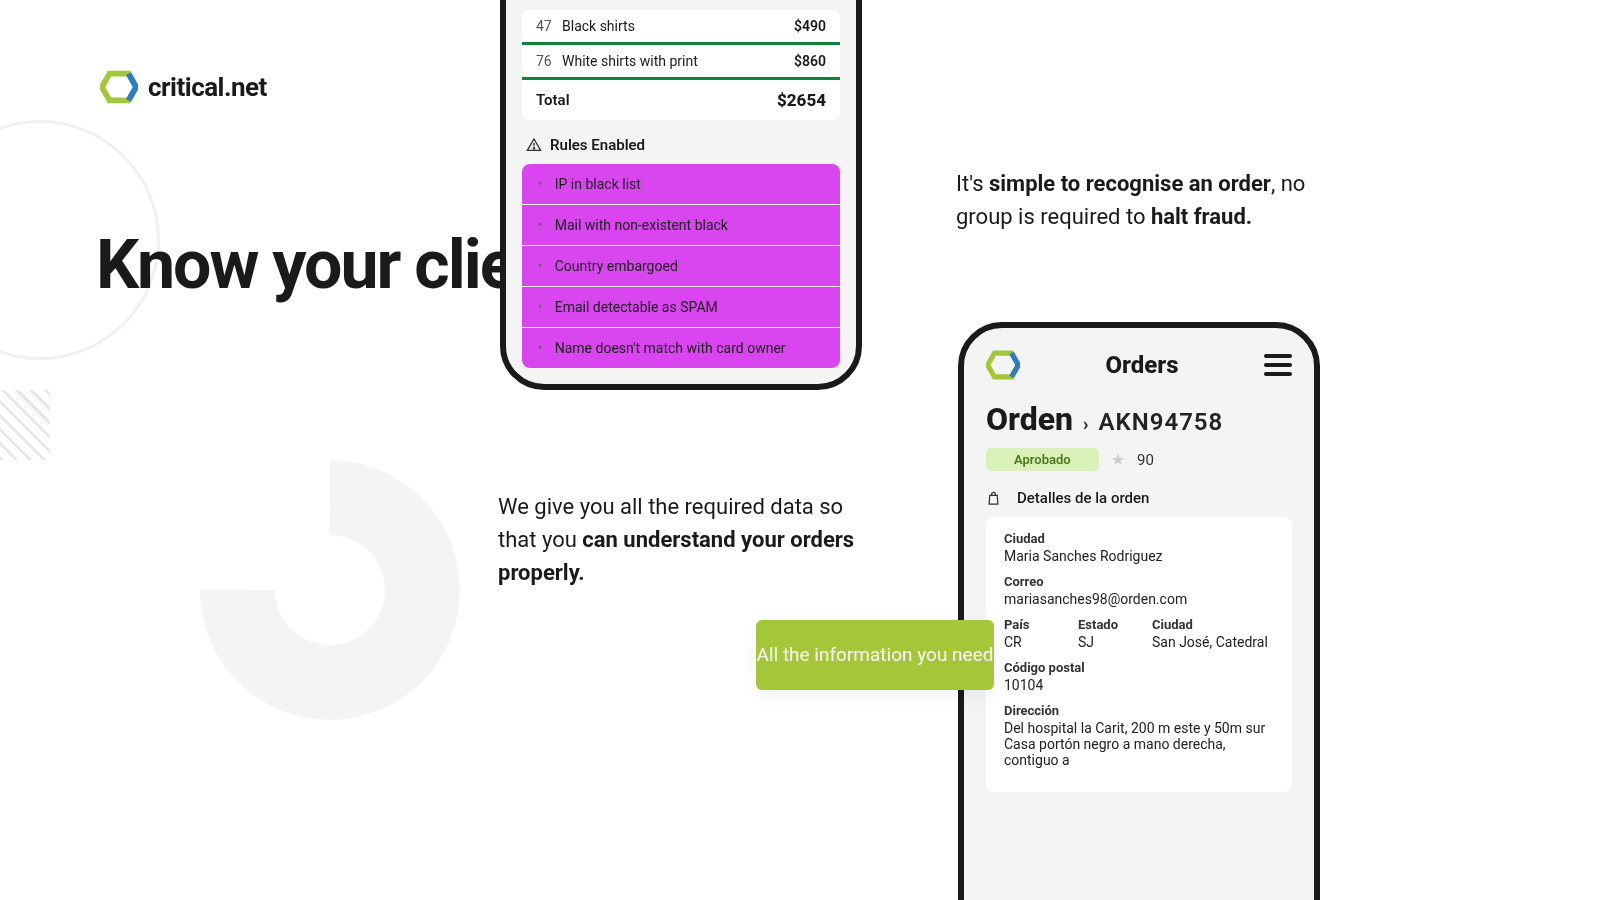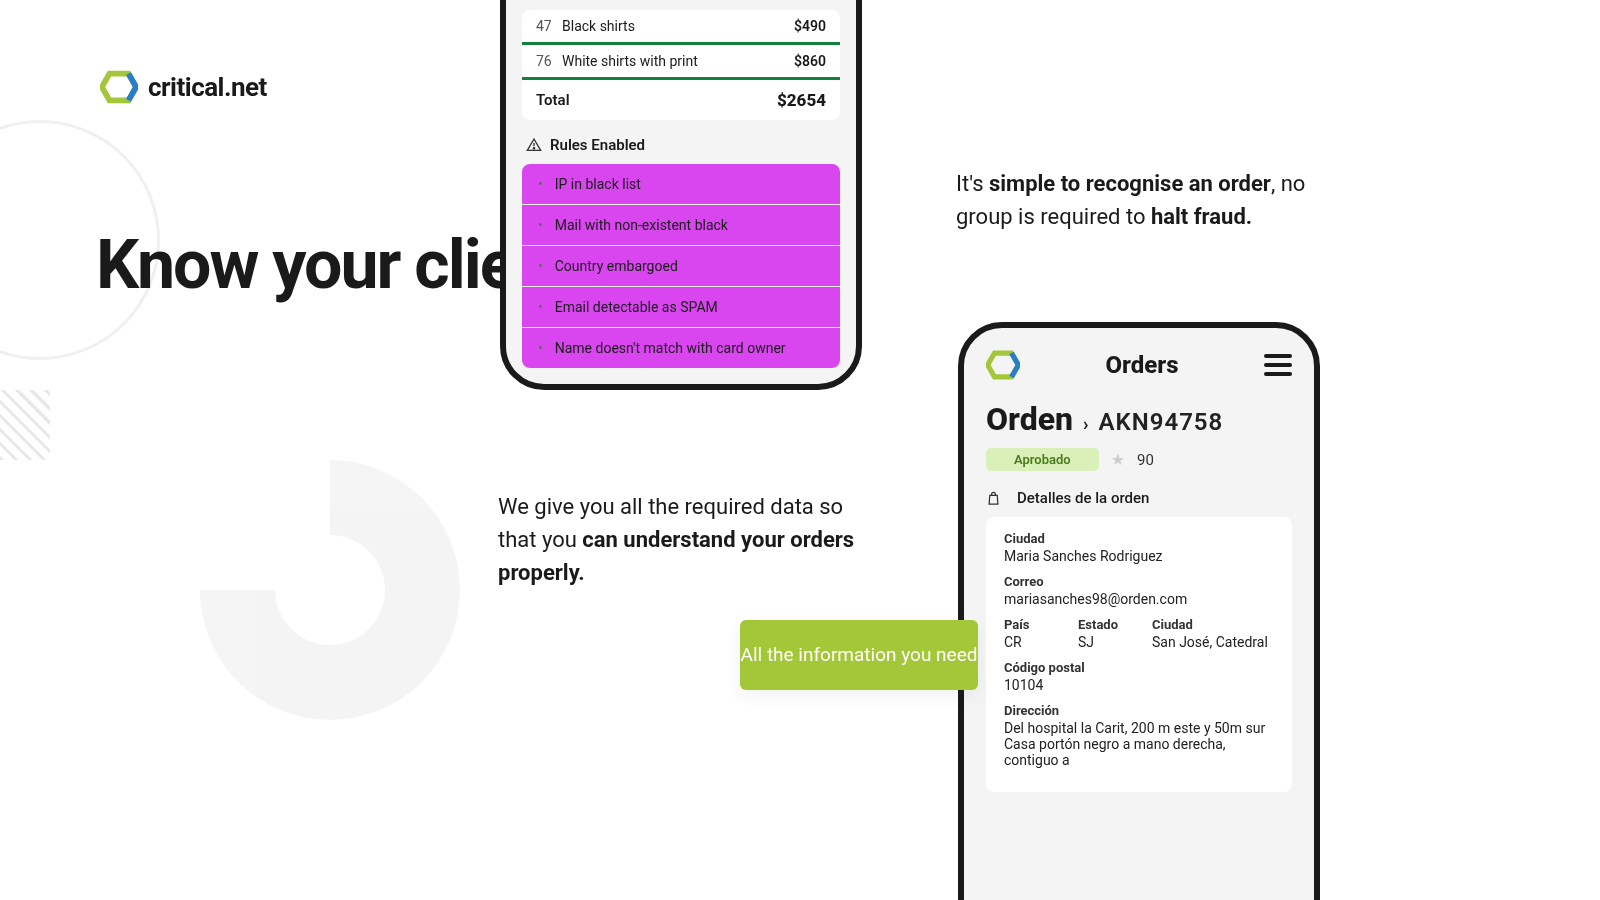--- a/index.html
+++ b/index.html
@@ -53,21 +53,21 @@
 .star { color:#ccc; font-size:16px; }
 .score { font-size:15px; color:#333; }
 .p2-details-hdr { display:flex; align-items:center; gap:16px; margin-top:18px; font-size:15px; font-weight:500; }
 .p2-card { background:#fff; border-radius:8px; margin-top:10px; padding:14px 18px; }
 .fld { margin-bottom:10px; }
 .fld .lbl { font-size:13px; font-weight:700; color:#333; }
 .fld .val { font-size:14px; color:#222; margin-top:2px; }
 .fld-row { display:flex; gap:24px; margin-bottom:10px; }
 .fld-row .fld { margin-bottom:0; min-width:50px; }
 
-.callout { position:absolute; left:740px; top:620px; width:238px; height:70px; background:#a4c639; color:#fff; border-radius:6px; display:flex; align-items:center; justify-content:center; text-align:center; font-size:19px; line-height:1.25; box-shadow:0 6px 18px rgba(0,0,0,.06); z-index:5; }
+.callout { position:absolute; left:756px; top:620px; width:238px; height:70px; background:#a4c639; color:#fff; border-radius:6px; display:flex; align-items:center; justify-content:center; text-align:center; font-size:19px; line-height:1.25; box-shadow:0 6px 18px rgba(0,0,0,.06); z-index:5; }
 </style>
 </head>
 <body>
 
 <div class="bg-left"></div>
 <div class="bg-lines"></div>
 <div class="bg-pie"></div>
 
 <div class="logo">
   <span class="logo-mark">

